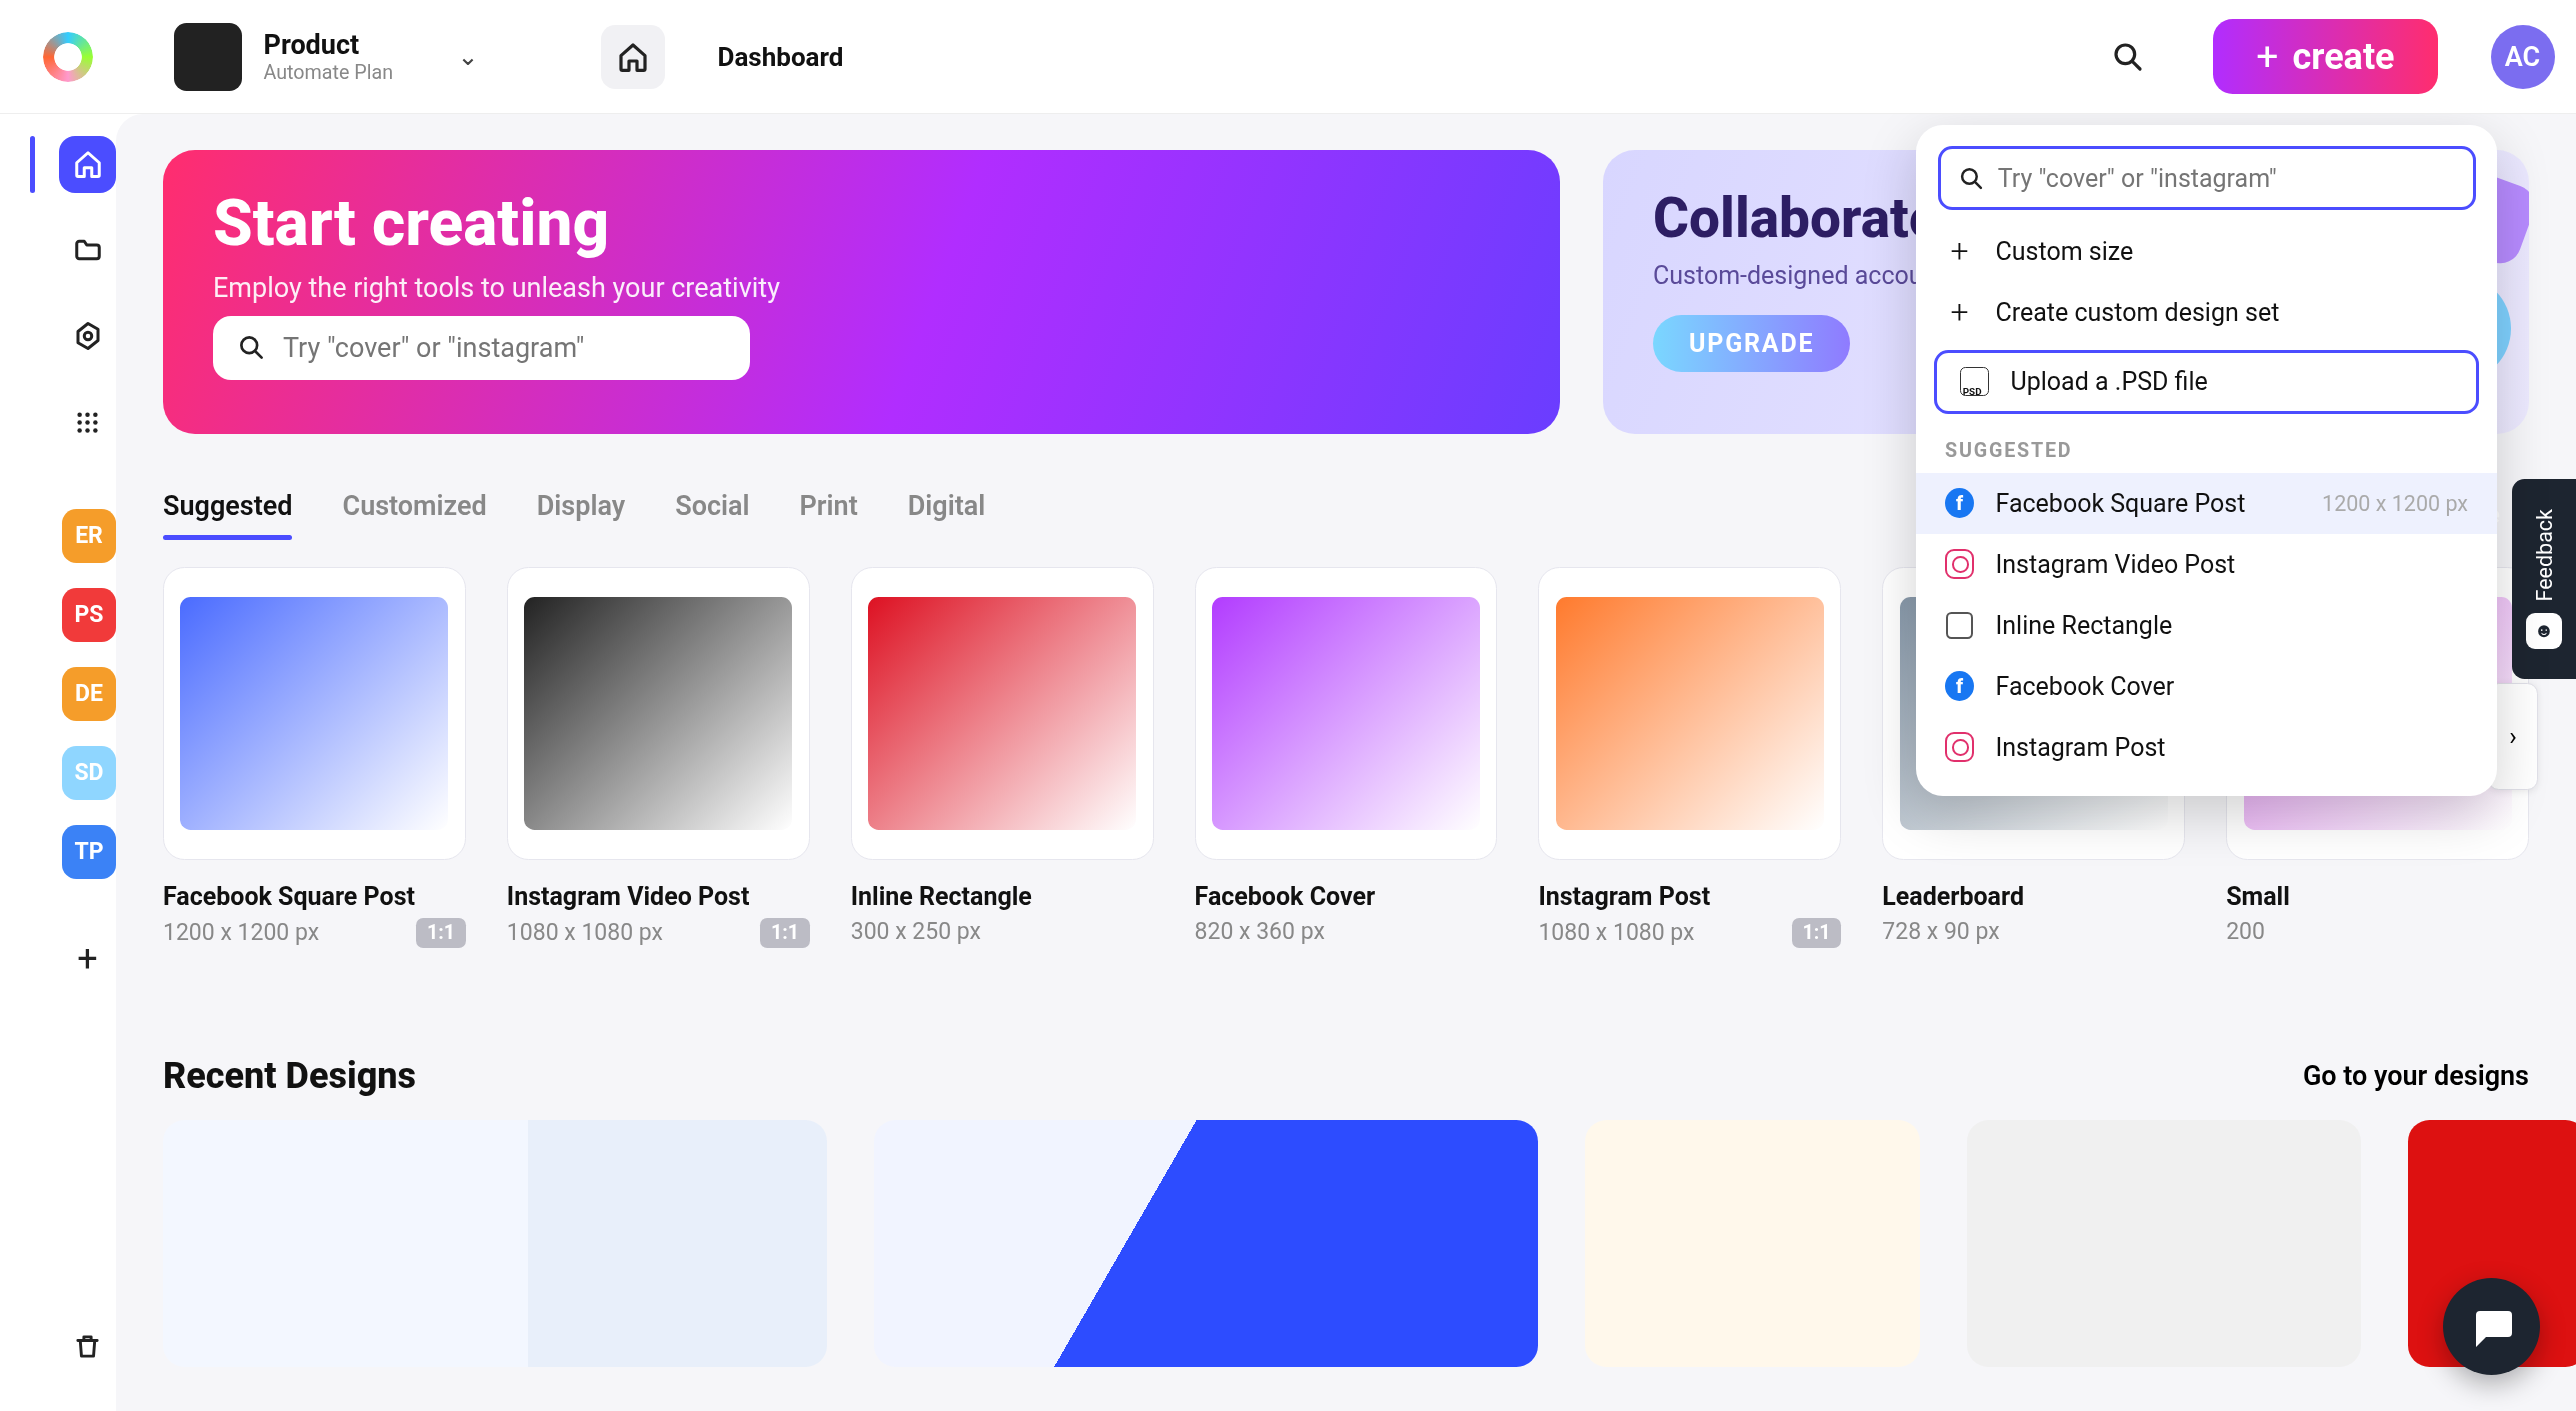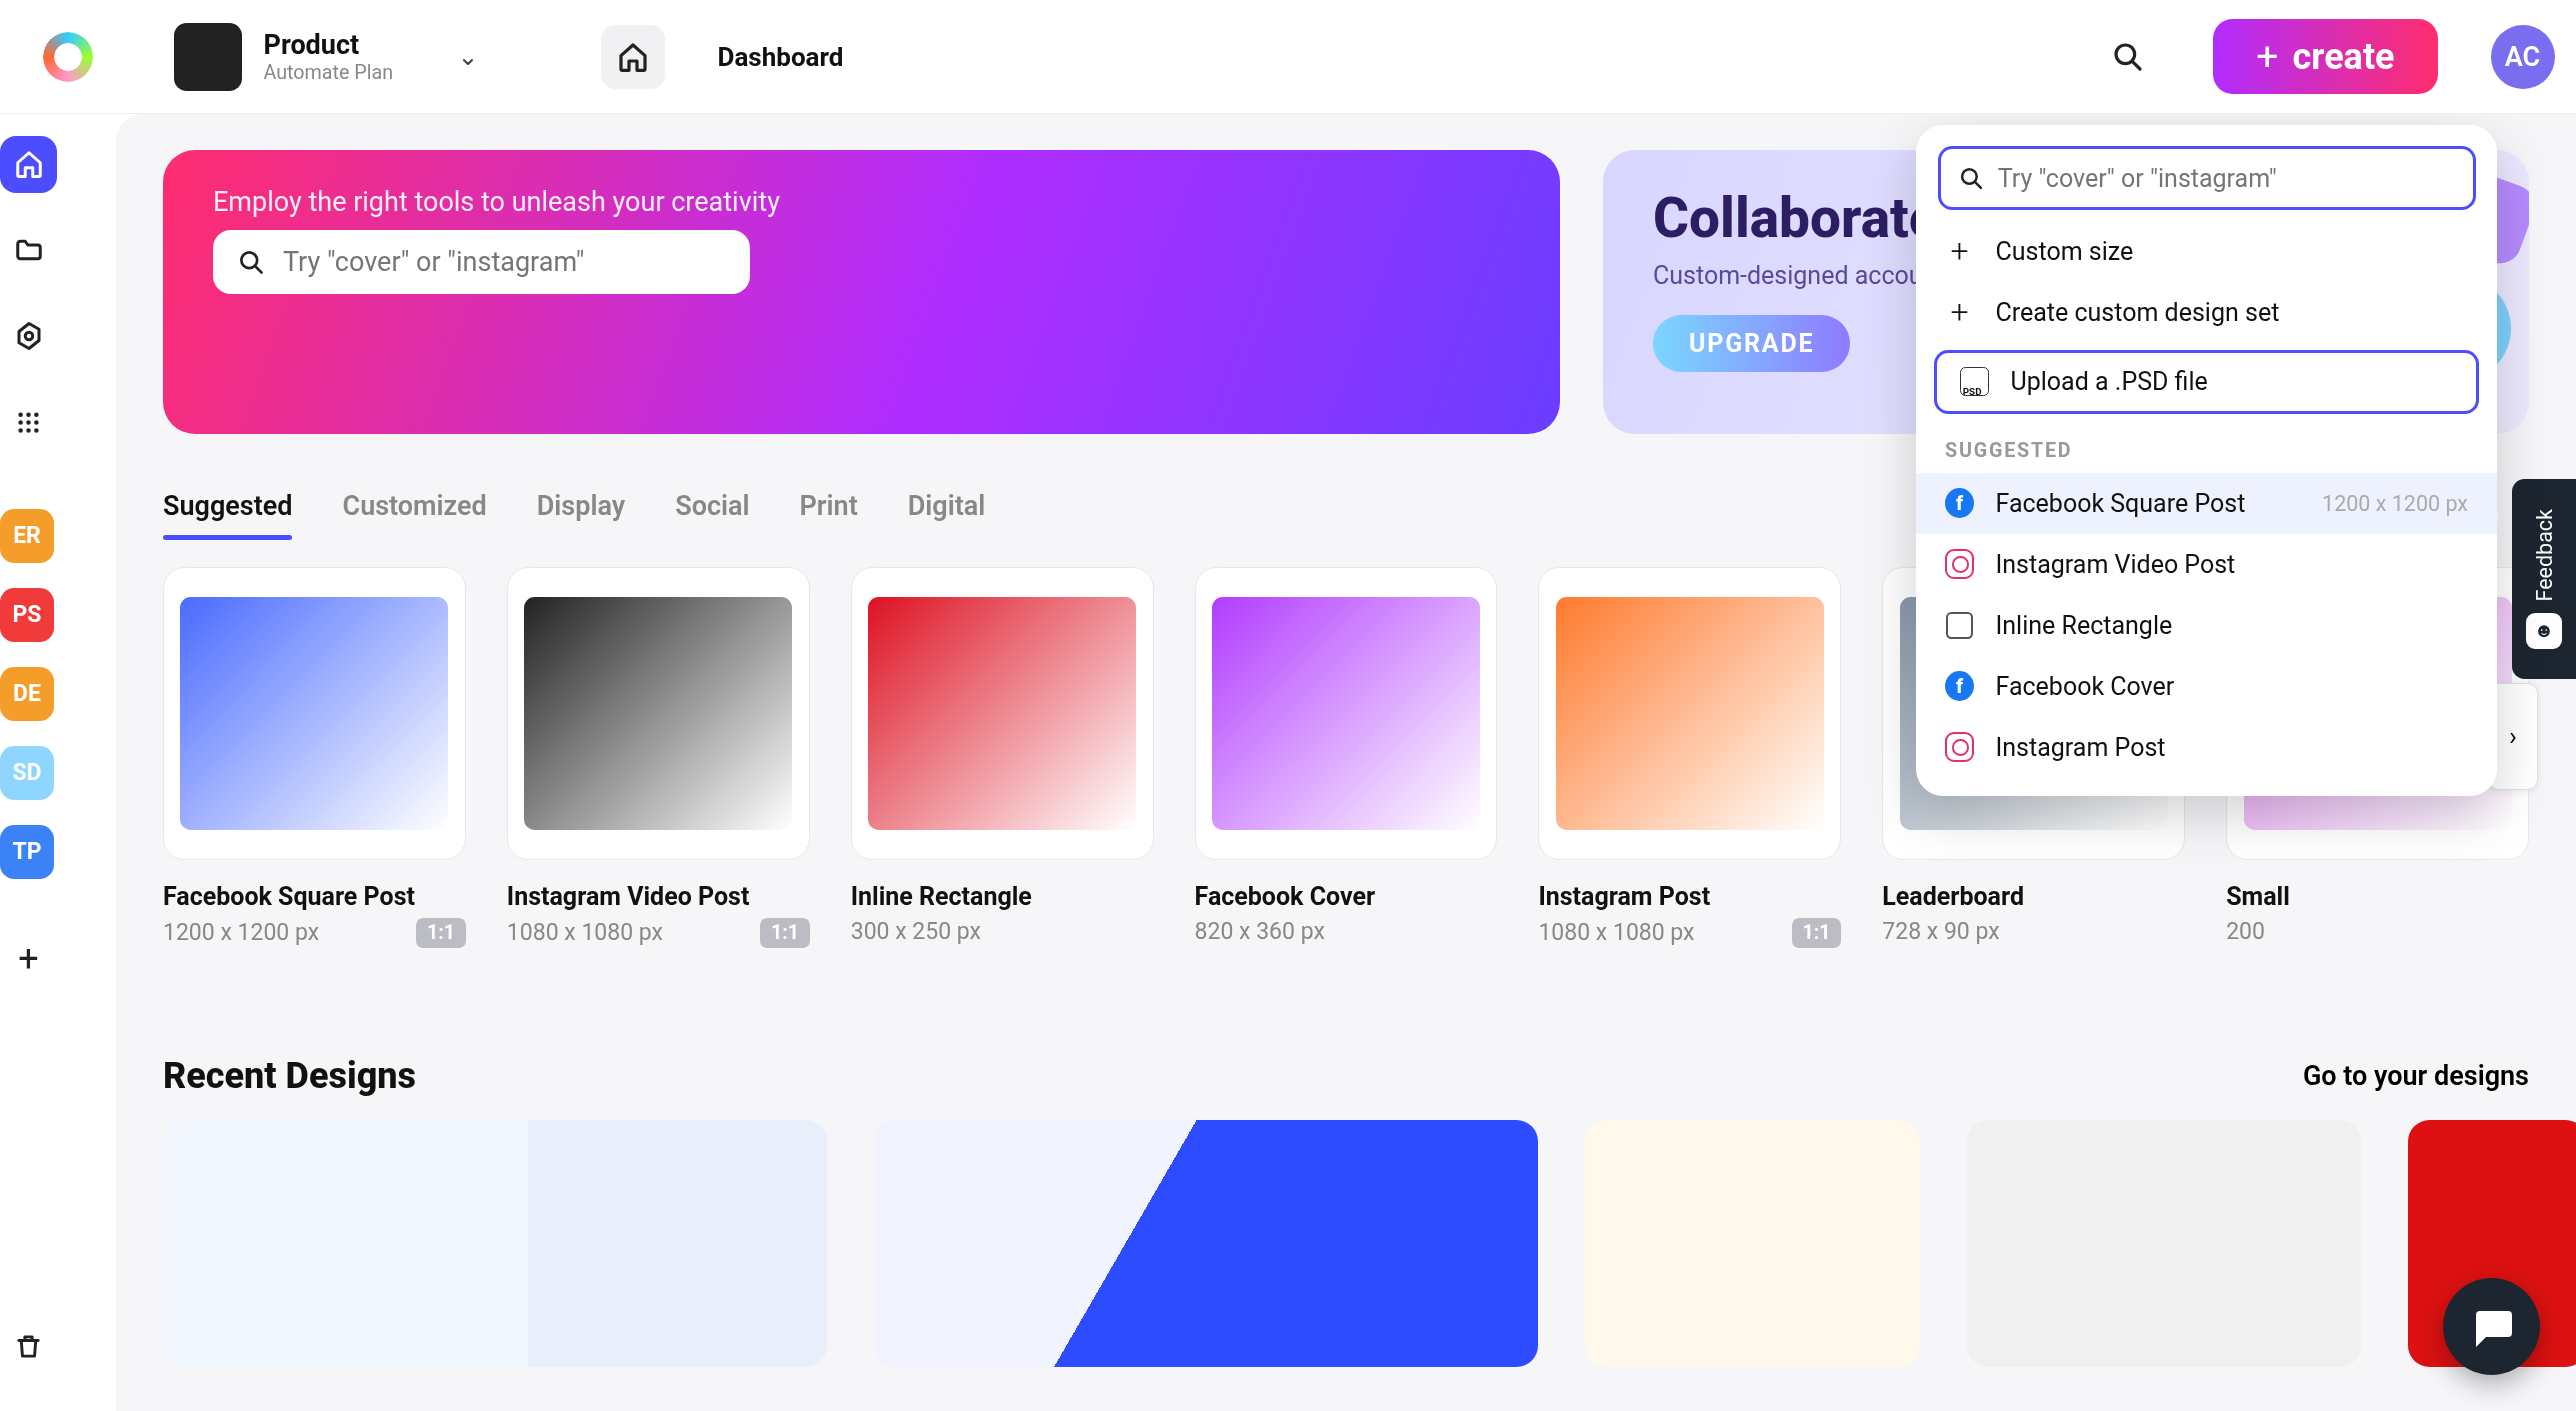--- a/index.html
+++ b/index.html
@@ -17,21 +17,21 @@
 .home-btn { width: 64px; height: 64px; border-radius: 14.3px; background: #f1f1f4; display: flex; align-items: center; justify-content: center; margin-left: 98px; margin-right: 29px; }
 .page-title { font-size: 26px; font-weight: 700; color: #111; }
 .topbar-spacer { flex: 1; }
 .top-search { width: 50px; height: 50px; display:flex; align-items:center; justify-content:center; margin-right: 36px;}
 .create-btn { height: 75px; padding: 0 43px; border-radius: 19.7px; background: linear-gradient(90deg,#b12dff,#ff2d6e); color:#fff; font-size: 36px; font-weight: 700; display:flex; align-items:center; gap:14.3px; }
 .create-btn .plus { font-size: 39px; font-weight: 400; }
 .avatar { width: 64px; height: 64px; border-radius: 50%; background: #7b6df0; color:#fff; font-size: 27px; font-weight: 600; display:flex; align-items:center; justify-content:center; margin-left: 29px; }
 
 
 .body-wrap { flex:1; display:flex; }
-.leftbar { width: 116px; display:flex; flex-direction:column; align-items:flex-start; padding-top: 21.5px; gap: 29px; position: relative;}
+.leftbar { width: 116px; display:flex; flex-direction:column; align-items:flex-end; padding-top: 21.5px; gap: 29px; position: relative;}
 .leftbar .nav-icon { width: 57px; height: 57px; border-radius: 16px; display:flex; align-items:center; justify-content:center; color:#222; }
 .leftbar .nav-icon.active { background:#4b4dff; color:#fff; position:relative; }
 .leftbar .nav-icon.active::before { content:""; position:absolute; left:-29px; width:5.4px; height:57px; background:#4b4dff; border-radius:3.6px; }
 .leftbar .proj-badge { width: 54px; height: 54px; border-radius: 14.3px; color:#fff; font-size: 23px; font-weight: 700; display:flex; align-items:center; justify-content:center; }
 .leftbar .bottom-icons { position:absolute; bottom: 36px; display:flex; flex-direction:column; gap:72px; align-items:center; }
 
 .main { flex:1; background:#f6f6f9; border-top-left-radius: 27px; padding: 36px 47px 36px 47px; overflow:hidden; position:relative;}
 
 
 .heroes { display:flex; gap:43px; }
@@ -201,20 +201,21 @@
             <path d="M4 7h16M9 7V4h6v3M6 7l1 13h10l1-13"></path>
           </svg>
       </div>
     </div>
   </div>
 
   <div class="main">
 
     <div class="heroes">
       <div class="hero-main">
+        <h1>Start creating</h1>
         <p>Employ the right tools to unleash your creativity</p>
         <div class="hero-search">
           <svg width="27" height="27" viewBox="0 0 24 24" class="lineic">
               <circle cx="10" cy="10" r="7"></circle>
               <path d="M21 21l-5-5"></path>
             </svg>
           <input placeholder="Try &quot;cover&quot; or &quot;instagram&quot;" style="">
         </div>
       </div>
       <div class="hero-collab">

